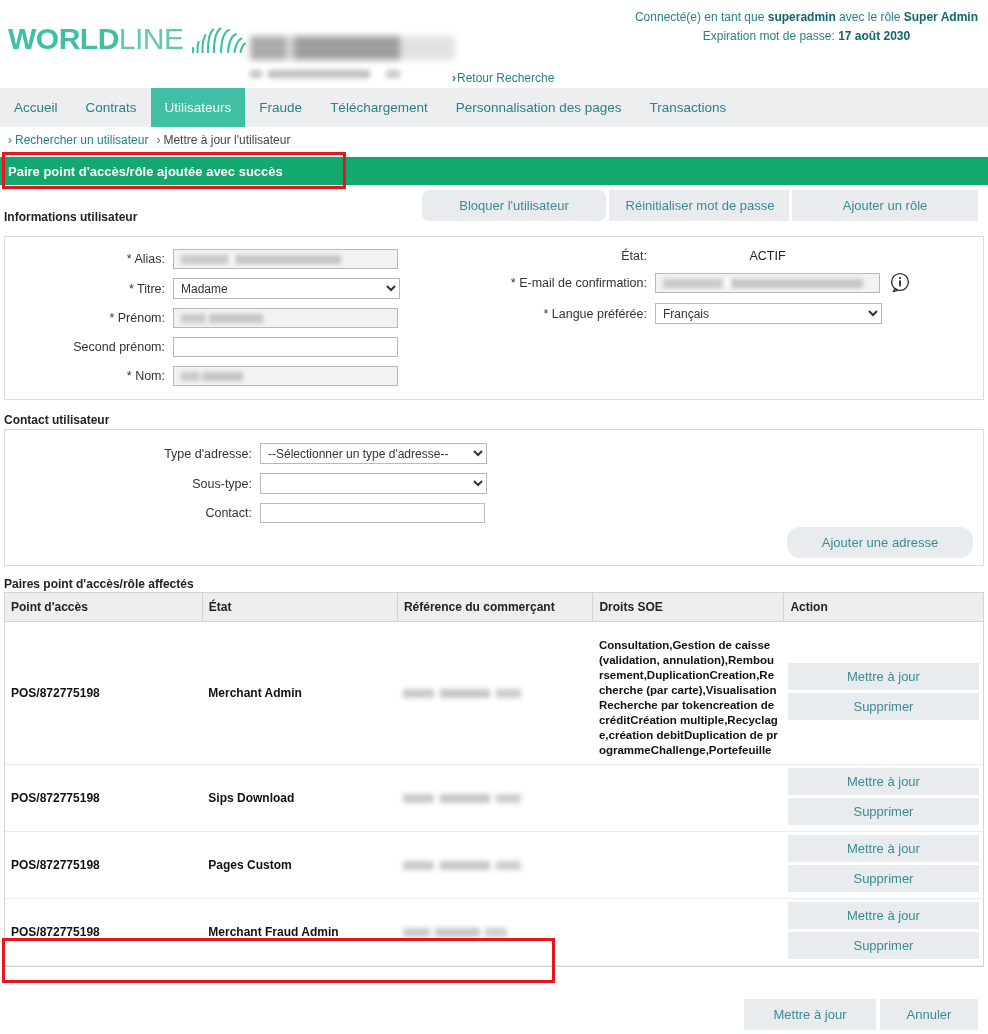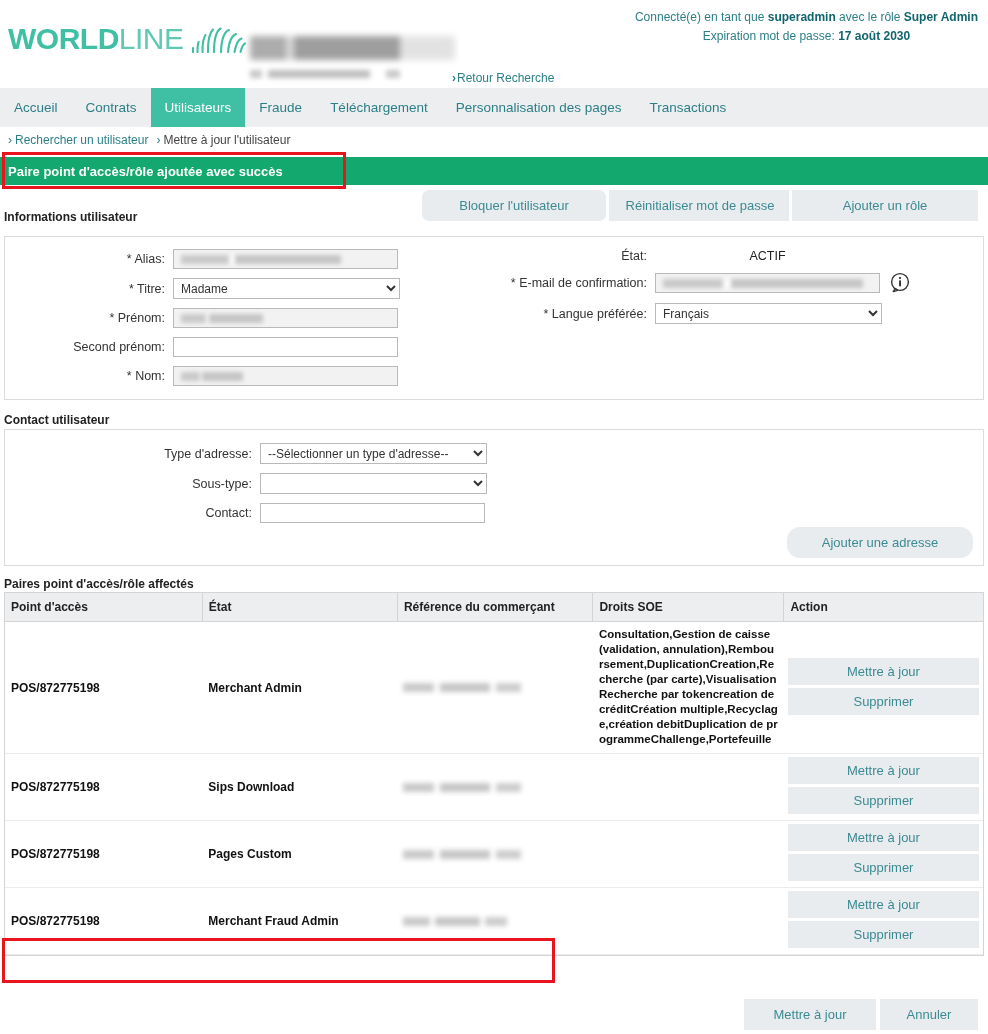--- a/index.html
+++ b/index.html
@@ -146,21 +146,21 @@
     color: #222; padding: 7px 6px; border-right: 1px solid #d4d4d4;
     border-bottom: 1px solid #d4d4d4; vertical-align: middle;
   }
   .tbl th:last-child { border-right: none; }
   .tbl td {
     font-size: 12px; font-weight: bold; color: #111;
     padding: 6px; vertical-align: middle; border-bottom: 1px solid #ececec;
   }
   .tbl td.soe {
     font-size: 11.5px; line-height: 15px; vertical-align: top;
-    word-break: break-all; padding-top: 5px;
+    word-break: break-all; padding-top: 16px;
   }
   .tbl td.act { padding: 3px 4px 3px 4px; width: 200px; vertical-align: middle; }
   .act-btn {
     display: block; width: 100%; background: #e9ecef; color: #3b8a92;
     border: none; font-family: "Liberation Sans", sans-serif; font-size: 13px;
     padding: 6px 0; margin-bottom: 3px; cursor: pointer; text-align: center;
   }
   .blur-ref {
     width: 118px; height: 9px; filter: blur(2.4px); opacity: .85;
     background: linear-gradient(90deg,#c0c0c0 0 26%,#fff 26% 31%,#bcbcbc 31% 74%,#fff 74% 79%,#c4c4c4 79% 100%);

